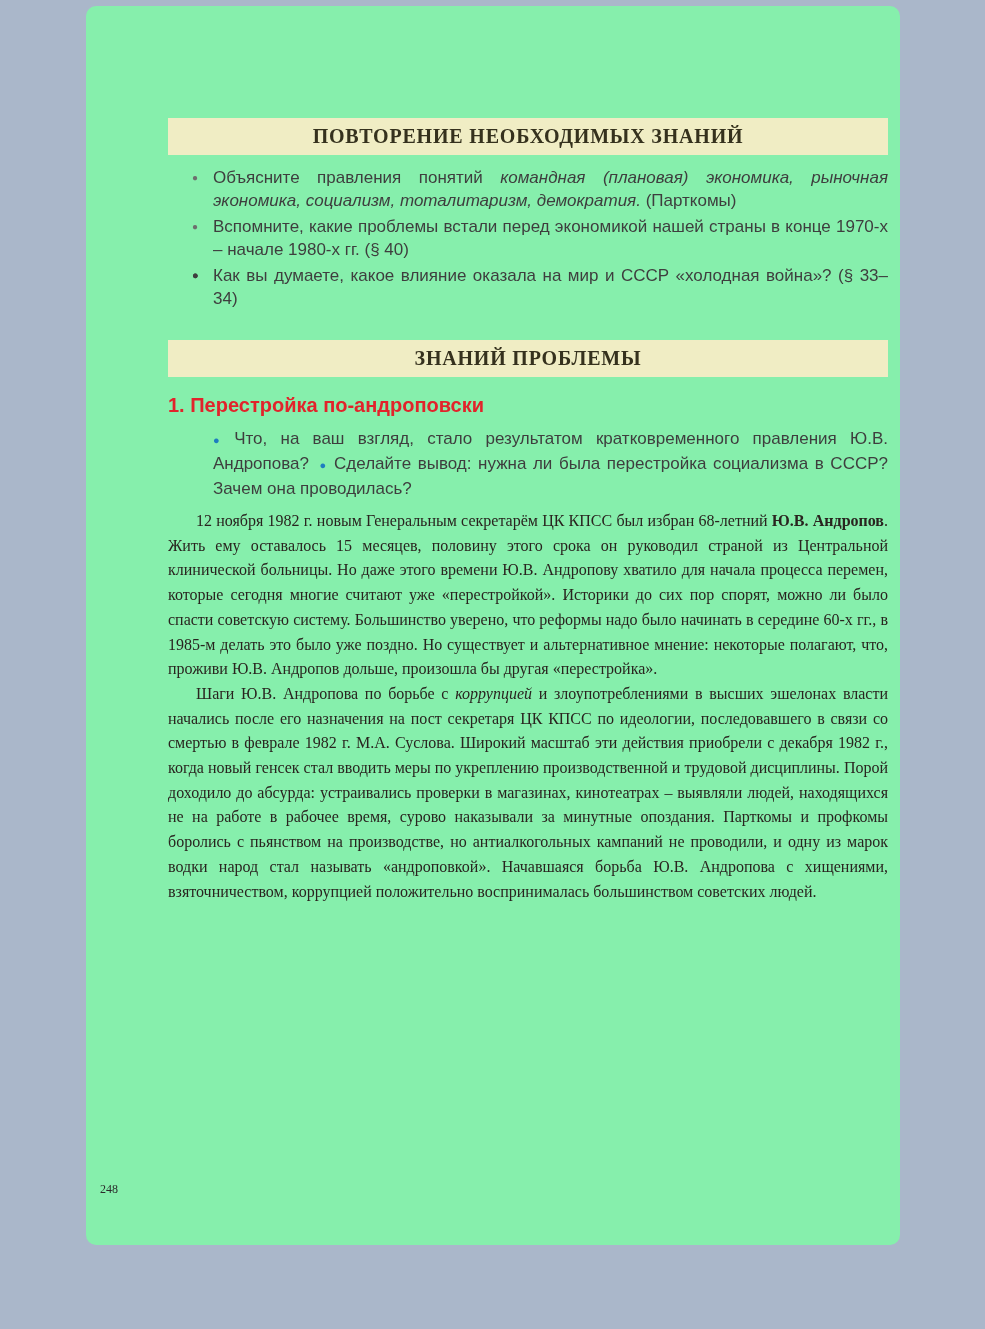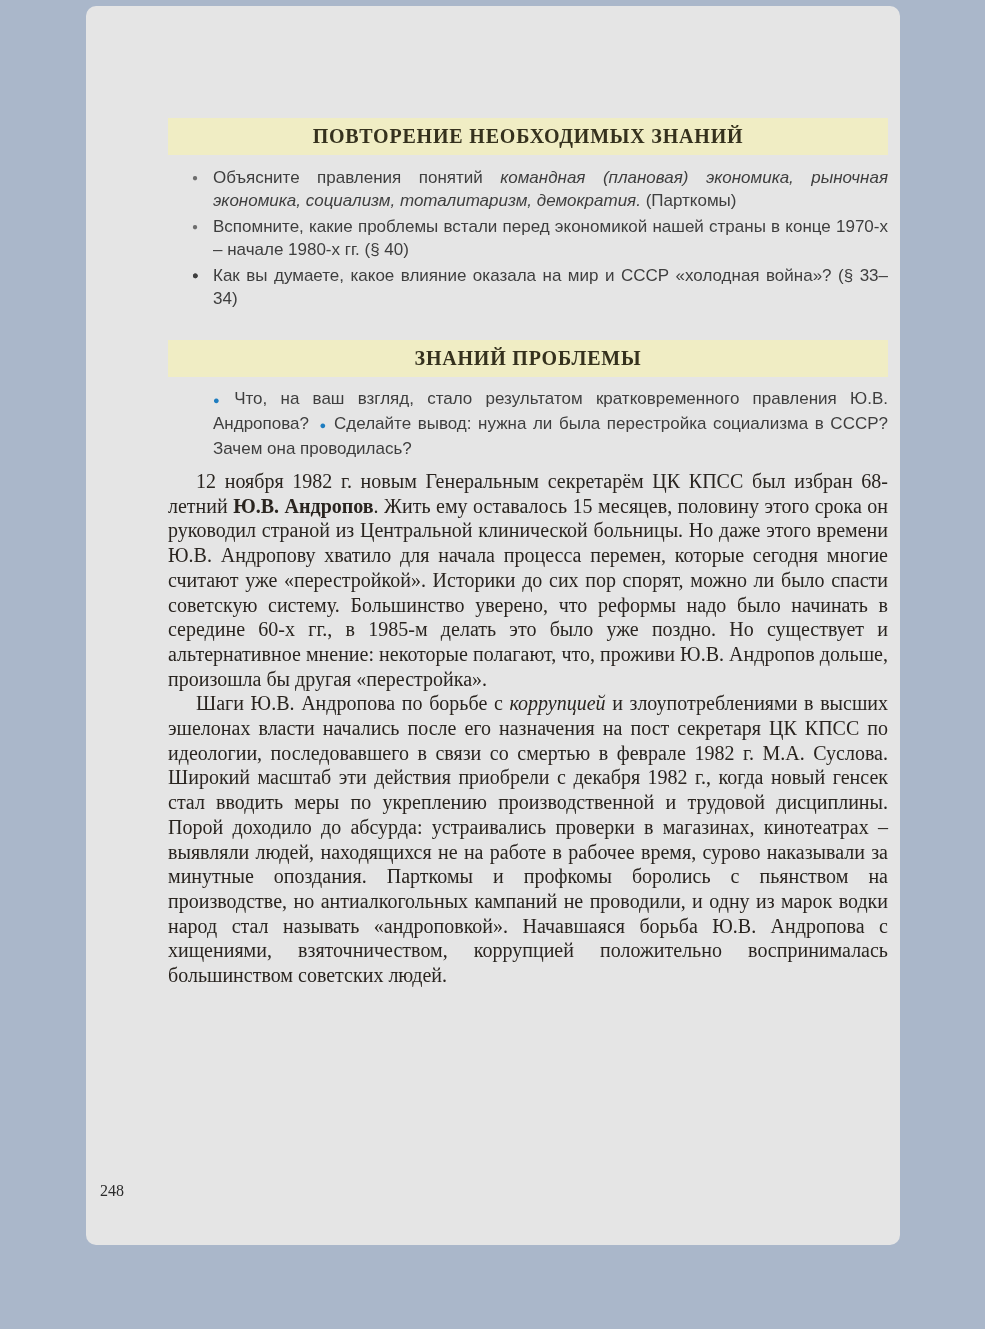--- a/index.html
+++ b/index.html
@@ -3,21 +3,21 @@
 <meta charset="utf-8">
 <style>
   html,body{margin:0;padding:0;}
   body{
     width:985px;height:1329px;position:relative;
     background:#aab7ca;
     font-family:"Liberation Serif", serif;
   }
   .page{
     position:absolute;left:86px;top:6px;width:814px;height:1239px;
-    background:#e5e5e5;border-radius:10px;overflow:hidden;
+    background:#86efac;border-radius:10px;overflow:hidden;
   }
   .content{
     padding-top:112px;margin-left:82px;margin-right:12px;
   }
   .banner{
     height:37px;background:#f0edc4;
     display:flex;align-items:center;justify-content:center;
     font-family:"Liberation Serif", serif;
     font-size:20px;font-weight:600;letter-spacing:0.8px;
     color:#35311d;
@@ -49,27 +49,27 @@
     font-size:17px;line-height:23px;color:#3e3e3e;
     text-align:justify;
   }
   .qb{
     color:#1e7dc0;font-size:11px;line-height:23px;
     padding-right:6px;
   }
   .qb.mid{padding-left:4px;}
   .body-text{
     margin-top:9px;
-    font-size:20px;line-height:24.7px;color:#29241f;
+    font-size:16px;line-height:24.7px;color:#29241f;
     text-align:justify;
   }
   .body-text p{margin:0;text-indent:28px;}
   .page-number{
     position:absolute;left:14px;top:1176px;
-    font-size:16px;color:#2b2b2b;text-align:right;
+    font-size:12px;color:#2b2b2b;text-align:right;
   }
   em{font-style:italic;}
   b{font-weight:700;}
 </style>
 </head>
 <body>
 
 <div class="page">
   <div class="content">
 
@@ -92,20 +92,21 @@
       <li>
         <span class="bullet">●</span>
         <span>Как вы думаете, какое влияние оказала на мир и СССР «холодная война»? (§ 33–34)</span>
       </li>
     </ul>
 
     <div class="banner solution">
       <span>ЗНАНИЙ ПРОБЛЕМЫ</span>
     </div>
 
+    <h2 class="red-heading">1. Перестройка по-андроповски</h2>
 
     <div class="question">
       <span class="qb">●</span><span>Что, на ваш взгляд, стало результатом кратковременного правления Ю.В. Андропова? </span><span class="qb mid">●</span><span>Сделайте вывод: нужна ли была перестройка социализма в СССР? Зачем она проводилась?</span>
     </div>
 
     <div class="body-text">
       <p>
         <span>12 ноября 1982 г. новым Генеральным секретарём ЦК КПСС был избран 68-летний </span><b>Ю.В. Андропов</b><span>. Жить ему оставалось 15 месяцев, половину этого срока он руководил страной из Центральной клинической больницы. Но даже этого времени Ю.В. Андропову хватило для начала процесса перемен, которые сегодня многие считают уже «перестройкой». Историки до сих пор спорят, можно ли было спасти советскую систему. Большинство уверено, что реформы надо было начинать в середине 60-х гг., в 1985-м делать это было уже поздно. Но существует и альтернативное мнение: некоторые полагают, что, проживи Ю.В. Андропов дольше, произошла бы другая «перестройка».</span>
       </p>
       <p>

